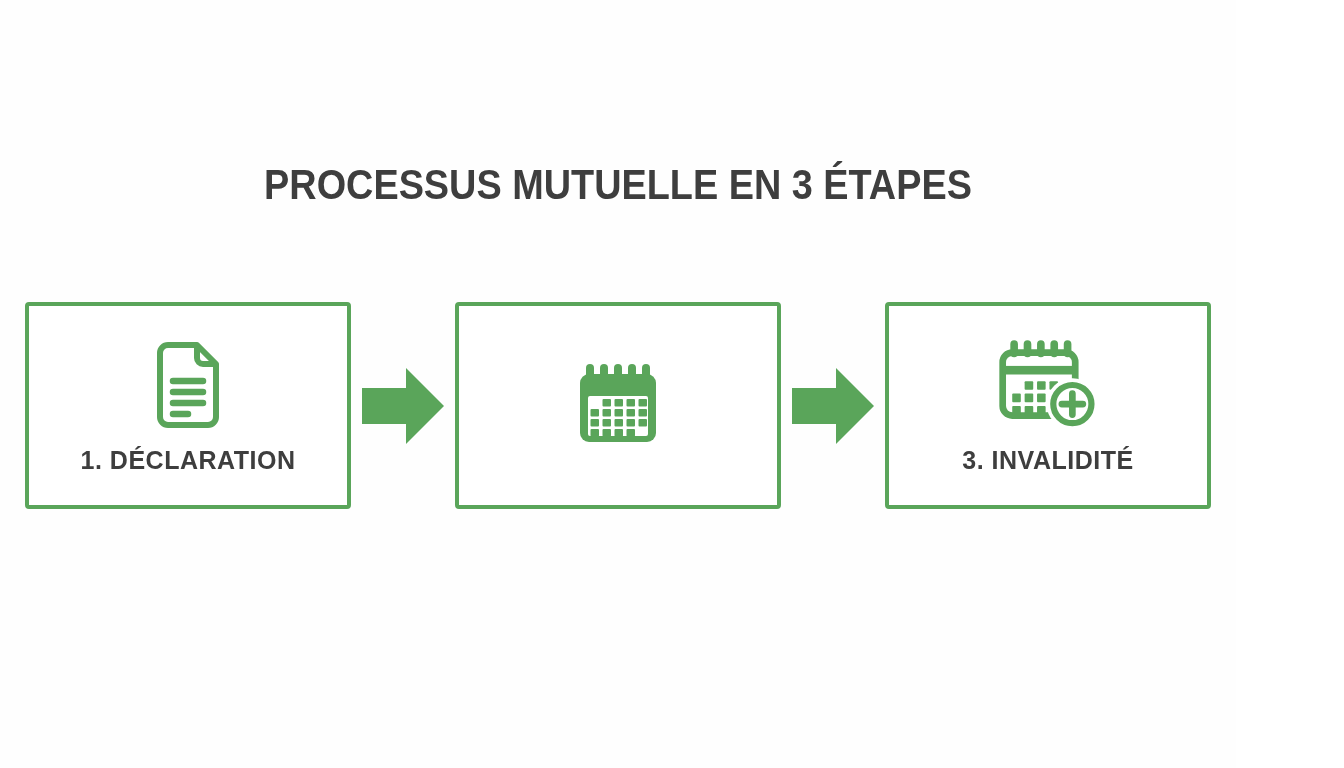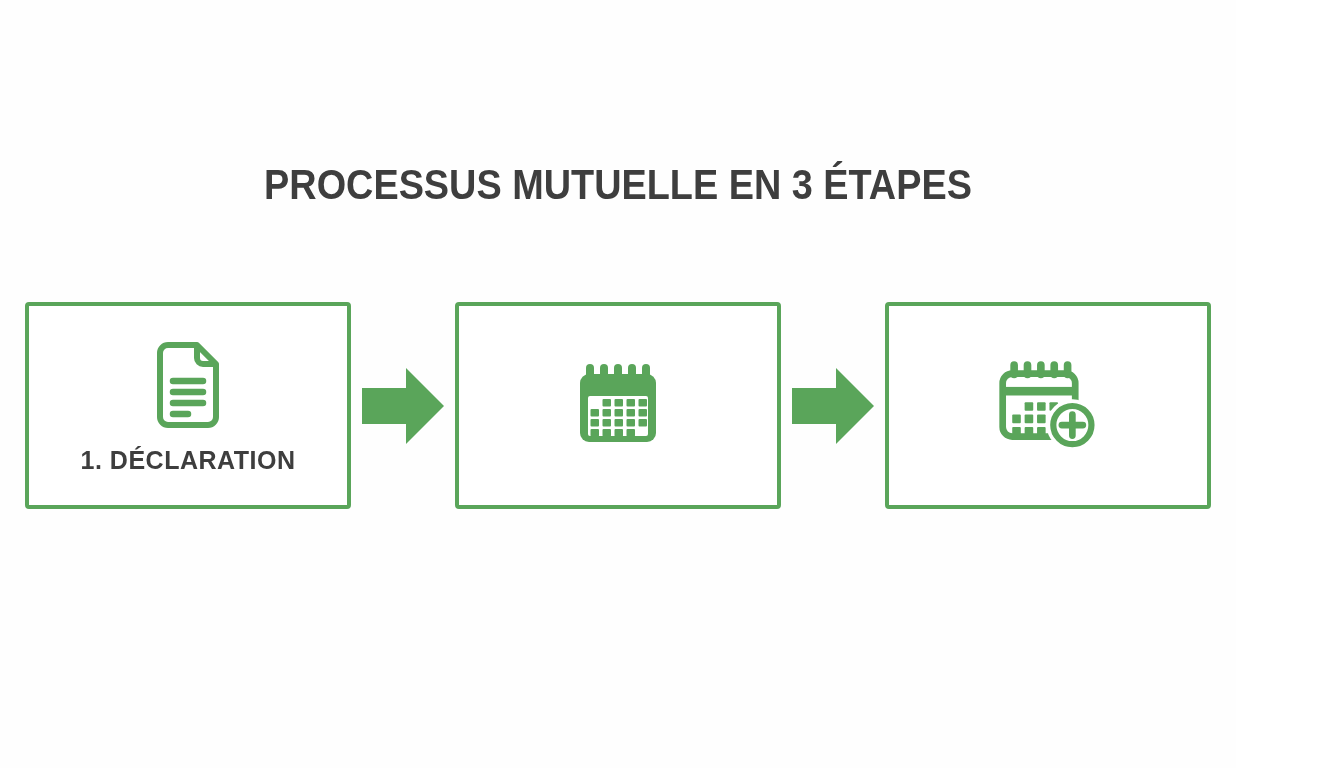--- a/index.html
+++ b/index.html
@@ -151,16 +151,17 @@
             <rect x="56" y="59" width="9" height="9" rx="1"></rect>
             <rect x="17" y="72" width="9" height="9" rx="1"></rect>
             <rect x="30" y="72" width="9" height="9" rx="1"></rect>
             <rect x="43" y="72" width="9" height="9" rx="1"></rect>
           </g>
           <circle cx="80" cy="70" r="27" fill="#ffffff"></circle>
           <circle cx="80" cy="70" r="20" fill="#ffffff" stroke="currentColor" stroke-width="6.5"></circle>
           <path d="M80 59 V81 M69 70 H91" fill="none" stroke="currentColor" stroke-width="7" stroke-linecap="round"></path>
         </svg>
       </div>
+      <div class="step-label">3. INVALIDITÉ</div>
     </div>
 
   </div>
 </div>
 
 </body></html>

